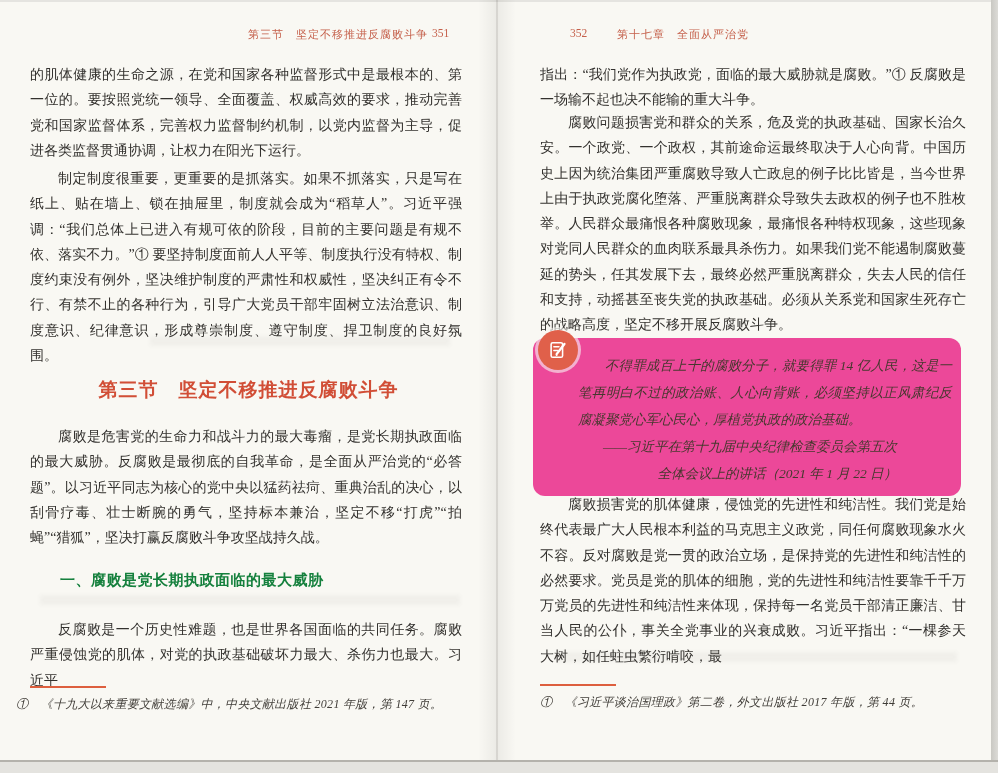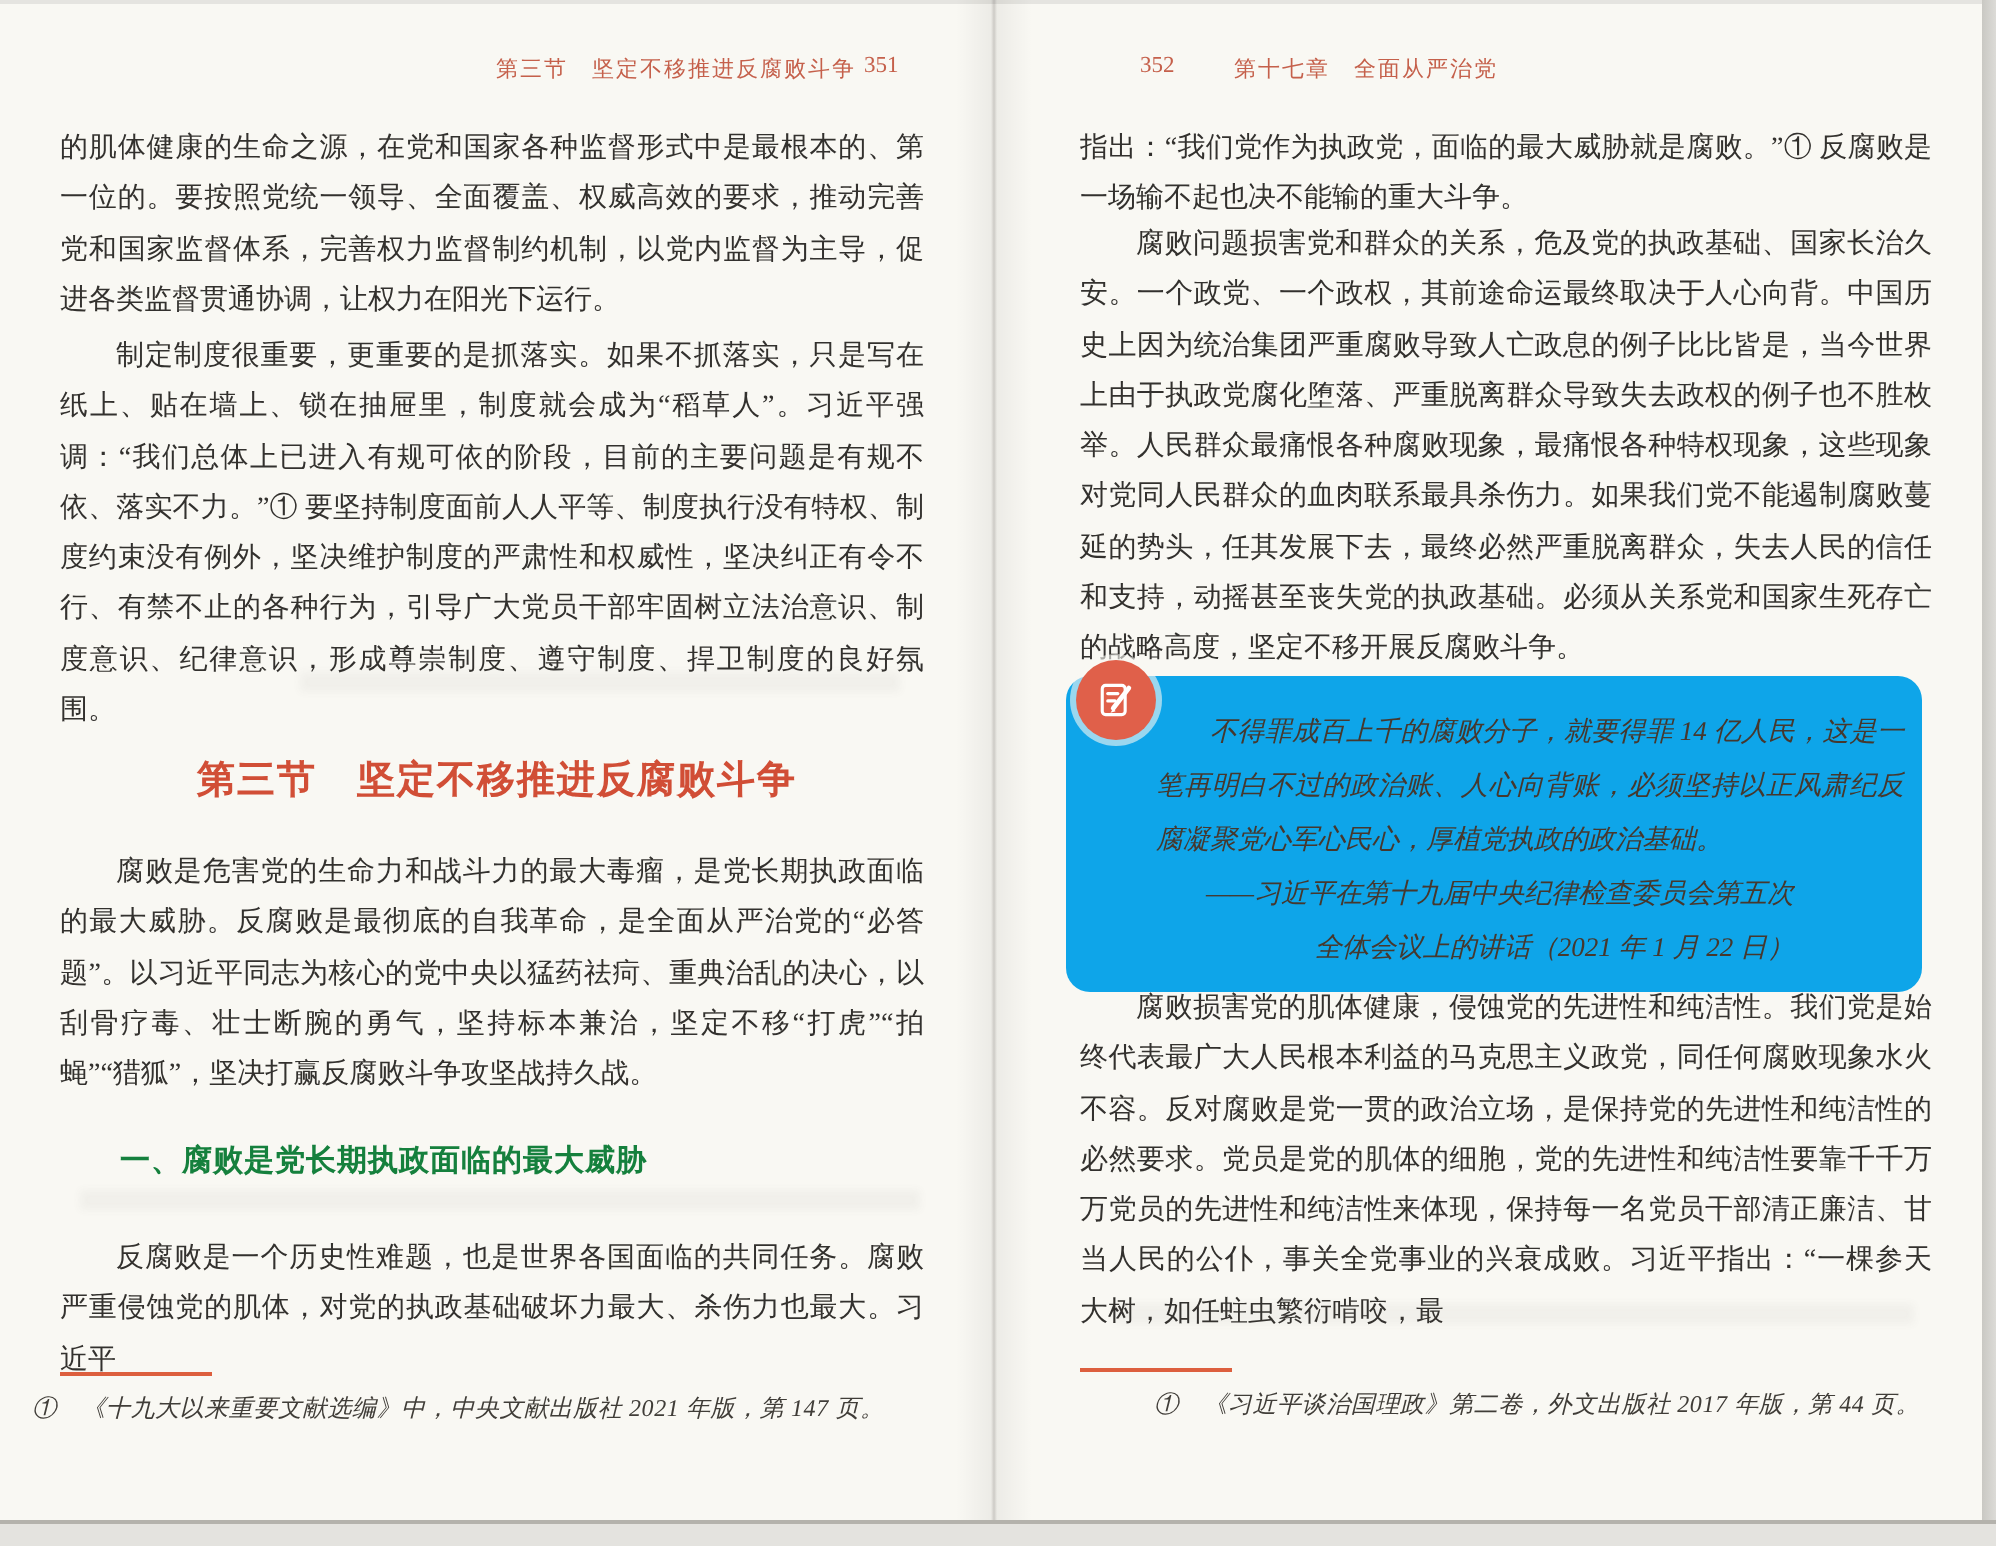--- a/index.html
+++ b/index.html
@@ -63,21 +63,21 @@
   }
 
   .foot-rule{position:absolute;width:76px;height:2px;background:#dd5f3e;}
   .footnote{
     position:absolute;font-size:12px;color:#403d38;
     font-style:italic;letter-spacing:0.3px;white-space:nowrap;
   }
 
   .quote-box{
     position:absolute;left:36px;top:338px;width:428px;height:158px;
-    background:#0ea5e9;border-radius:12px;
+    background:#ec4899;border-radius:12px;
   }
   .quote-icon{
     position:absolute;left:41px;top:330px;width:40px;height:40px;
     border-radius:50%;background:#e0604a;
     display:flex;align-items:center;justify-content:center;
     box-shadow:0 0 0 3px rgba(249,248,243,0.6);
   }
   .quote-text{
     position:absolute;left:45px;top:14px;width:374px;
     font-size:13.5px;line-height:27px;color:#46382e;
@@ -141,21 +141,21 @@
           <line x1="7.5" y1="8.5" x2="13" y2="8.5"></line>
           <line x1="7.5" y1="12.5" x2="11.5" y2="12.5"></line>
           <line x1="19" y1="5.5" x2="10.5" y2="16.5" stroke-width="2.6"></line>
           <path d="M10.5 16.5 L9 19 L11.8 18.1 Z" fill="#ffffff" stroke="none"></path>
         </svg>
       </div>
 
       <div class="body-par pr indent" style="top:492px;">腐败损害党的肌体健康，侵蚀党的先进性和纯洁性。我们党是始终代表最广大人民根本利益的马克思主义政党，同任何腐败现象水火不容。反对腐败是党一贯的政治立场，是保持党的先进性和纯洁性的必然要求。党员是党的肌体的细胞，党的先进性和纯洁性要靠千千万万党员的先进性和纯洁性来体现，保持每一名党员干部清正廉洁、甘当人民的公仆，事关全党事业的兴衰成败。习近平指出：“一棵参天大树，如任蛀虫繁衍啃咬，最</div>
 
       <div class="foot-rule" style="left:43px;top:684px;"></div>
-      <div class="footnote" style="left:43px;top:694px;margin-left:37px;">①　《习近平谈治国理政》第二卷，外文出版社 2017 年版，第 44 页。</div>
+      <div class="footnote" style="left:43px;top:694px;">①　《习近平谈治国理政》第二卷，外文出版社 2017 年版，第 44 页。</div>
 
       <div class="bleed" style="left:60px;top:652px;width:400px;height:14px;"></div>
     </div>
 
     <div class="gutter"></div>
     <div class="top-edge"></div>
   </div>
 
   <div class="bottom-edge"></div>
   <div class="right-edge"></div>

